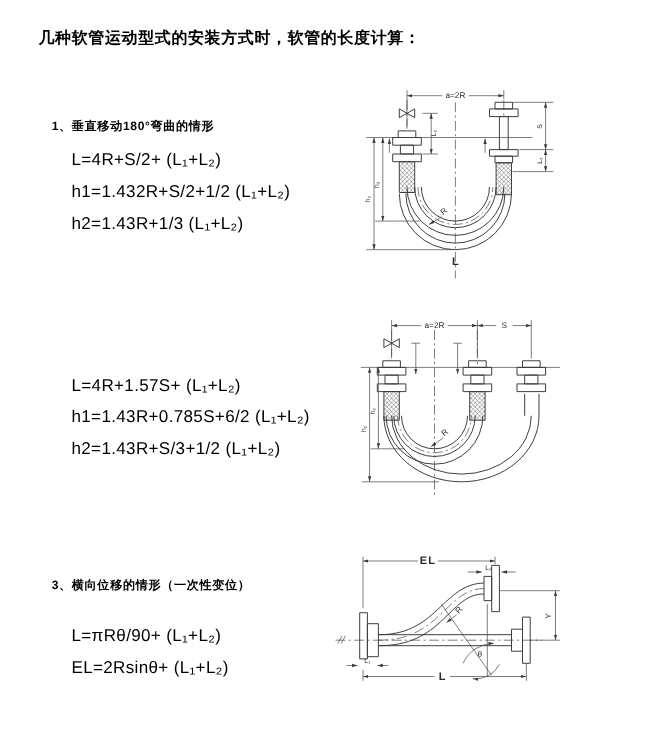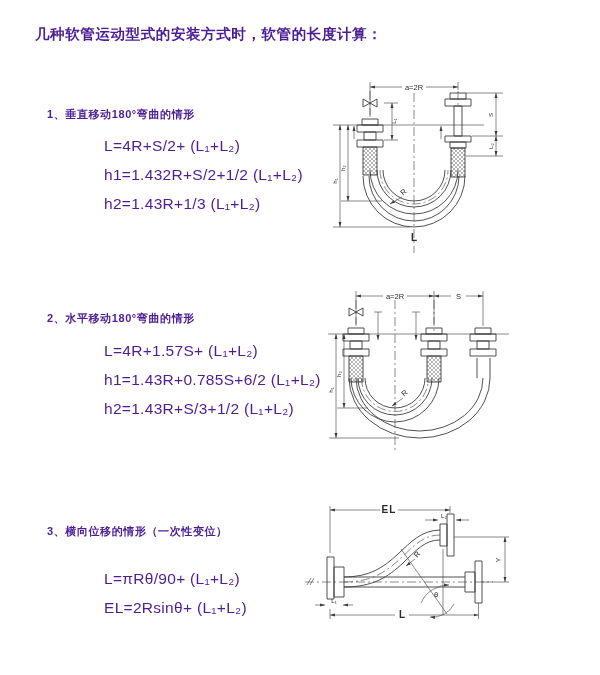--- a/index.html
+++ b/index.html
@@ -1,25 +1,25 @@
 <!DOCTYPE html>
 <html><head>
 <meta charset="utf-8">
 <style>
   * { margin:0; padding:0; box-sizing:border-box; }
   html,body { background:#ffffff; }
   .page {
     position:relative; width:600px; height:675px; background:#fff;
     font-family:"Liberation Sans","DejaVu Sans",sans-serif;
-    color:#4c1d95; overflow:hidden;
+    color:#000000; overflow:hidden;
   }
   .abs { position:absolute; }
   .doc-title { left:35px; top:25px; font-size:14.5px; font-weight:700; letter-spacing:0.6px; }
   .sec-heading { font-size:11px; font-weight:700; letter-spacing:0.6px; }
-  .formula-block { font-size:15.5px; line-height:29px; letter-spacing:0.3px; font-weight:400;margin-left:39px; }
+  .formula-block { font-size:15.5px; line-height:29px; letter-spacing:0.3px; font-weight:400; }
   .formula-block div { white-space:pre; }
   svg { display:block; }
   svg text { font-family:"Liberation Sans","DejaVu Sans",sans-serif; fill:#2a2a2a; font-size:7px; }
   svg .big { font-size:10px; font-weight:700; }
   svg .med { font-size:7.5px; }
   svg .sm  { font-size:6.2px; }
   svg line, svg path, svg rect { vector-effect:non-scaling-stroke; }
   .draw { stroke:#3d3d3d; stroke-width:0.9; fill:none; }
   .thin { stroke:#4a4a4a; stroke-width:0.65; fill:none; }
   .cl   { stroke:#4a4a4a; stroke-width:0.65; fill:none; stroke-dasharray:9 3 2 3; }
@@ -31,21 +31,20 @@
 
   <div class="abs doc-title">几种软管运动型式的安装方式时，软管的长度计算：</div>
 
   <div class="abs sec-heading" style="left:47px;top:107px">1、垂直移动180°弯曲的情形</div>
   <div class="abs formula-block" style="left:65px;top:131px">
     <div>L=4R+S/2+ (L₁+L₂)</div>
     <div>h1=1.432R+S/2+1/2 (L₁+L₂)</div>
     <div>h2=1.43R+1/3 (L₁+L₂)</div>
   </div>
 
-  <div class="abs sec-heading" style="left:47px;top:311px">2、水平移动180°弯曲的情形</div>
   <div class="abs formula-block" style="left:65px;top:336px">
     <div>L=4R+1.57S+ (L₁+L₂)</div>
     <div>h1=1.43R+0.785S+6/2 (L₁+L₂)</div>
     <div>h2=1.43R+S/3+1/2 (L₁+L₂)</div>
   </div>
 
   <div class="abs sec-heading" style="left:47px;top:524px">3、横向位移的情形（一次性变位）</div>
   <div class="abs formula-block" style="left:65px;top:564px">
     <div>L=πRθ/90+ (L₁+L₂)</div>
     <div>EL=2Rsinθ+ (L₁+L₂)</div>

